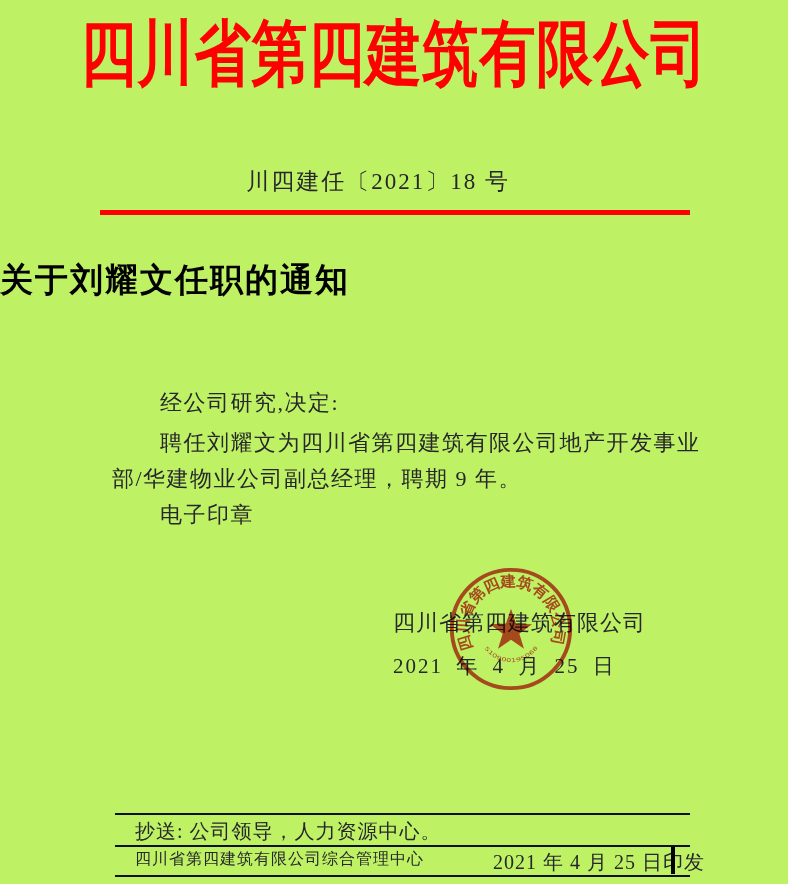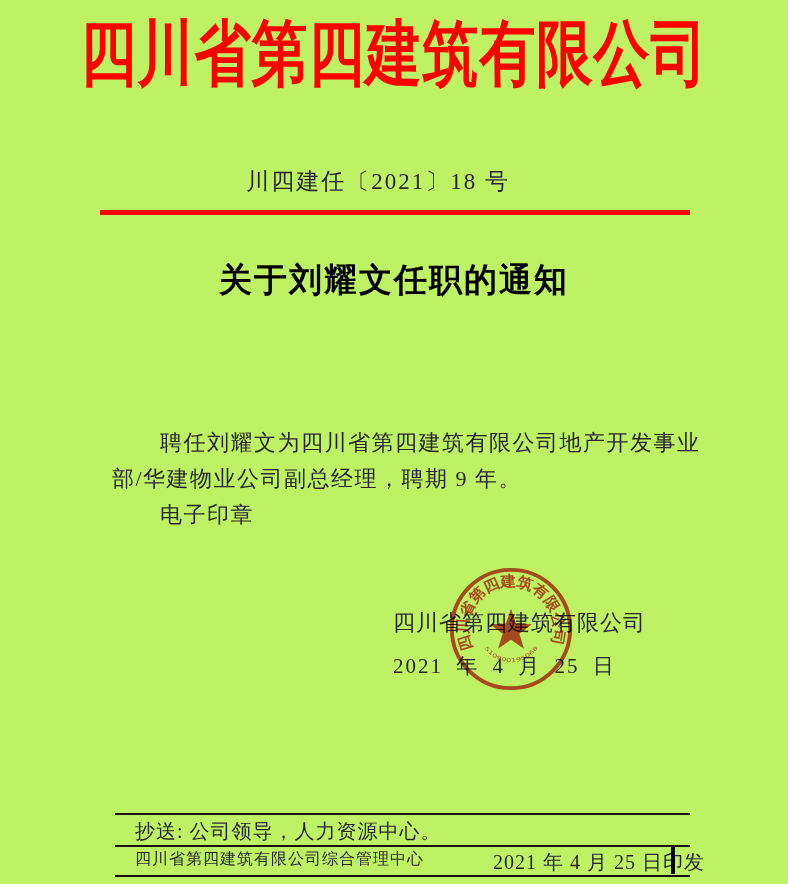--- a/index.html
+++ b/index.html
@@ -51,21 +51,20 @@
     height: 5px;
     background: #fe0000;
   }
 
   
   .doc-title {
     position: absolute;
     top: 258px;
     left: 0;
     width: 100%;
-    text-align: center;
     font-size: 33px;
     font-weight: bold;
     color: #000000;
     letter-spacing: 2px;
     white-space: nowrap;
   }
 
   
   .body-line {
     position: absolute;
@@ -173,20 +172,21 @@
 <div class="page">
 
   <div class="org-banner">四川省第四建筑有限公司</div>
 
   <div class="doc-number">川四建任〔2021〕18 号</div>
 
   <div class="red-rule"></div>
 
   <div class="doc-title">关于刘耀文任职的通知</div>
 
+  <div class="body-line l2 indent">经公司研究,决定:</div>
   <div class="body-line l3 indent">聘任刘耀文为四川省第四建筑有限公司地产开发事业</div>
   <div class="body-line l4">部/华建物业公司副总经理，聘期 9 年。</div>
   <div class="body-line l5 indent">电子印章</div>
 
   <div class="sig-company">四川省第四建筑有限公司</div>
   <div class="sig-date">2021 年 4 月 25 日</div>
 
   <svg class="seal" viewBox="0 0 200 200">
     <defs>
       <path id="sealArcTop" d="M 42.8 133 A 66 66 0 1 1 157.2 133" fill="none"></path>

